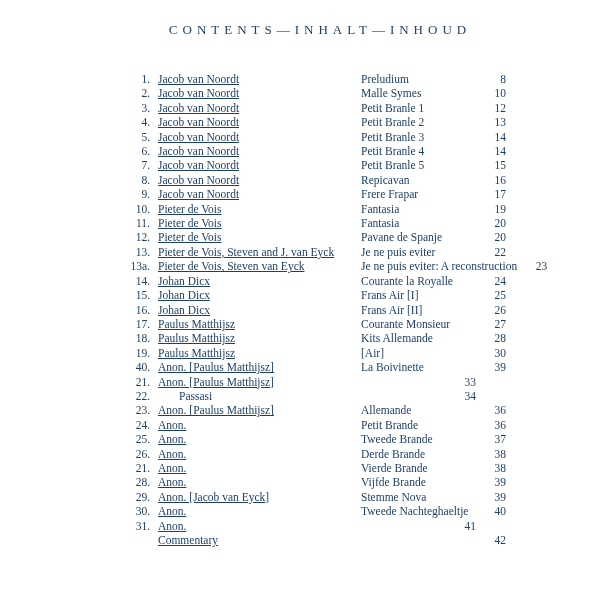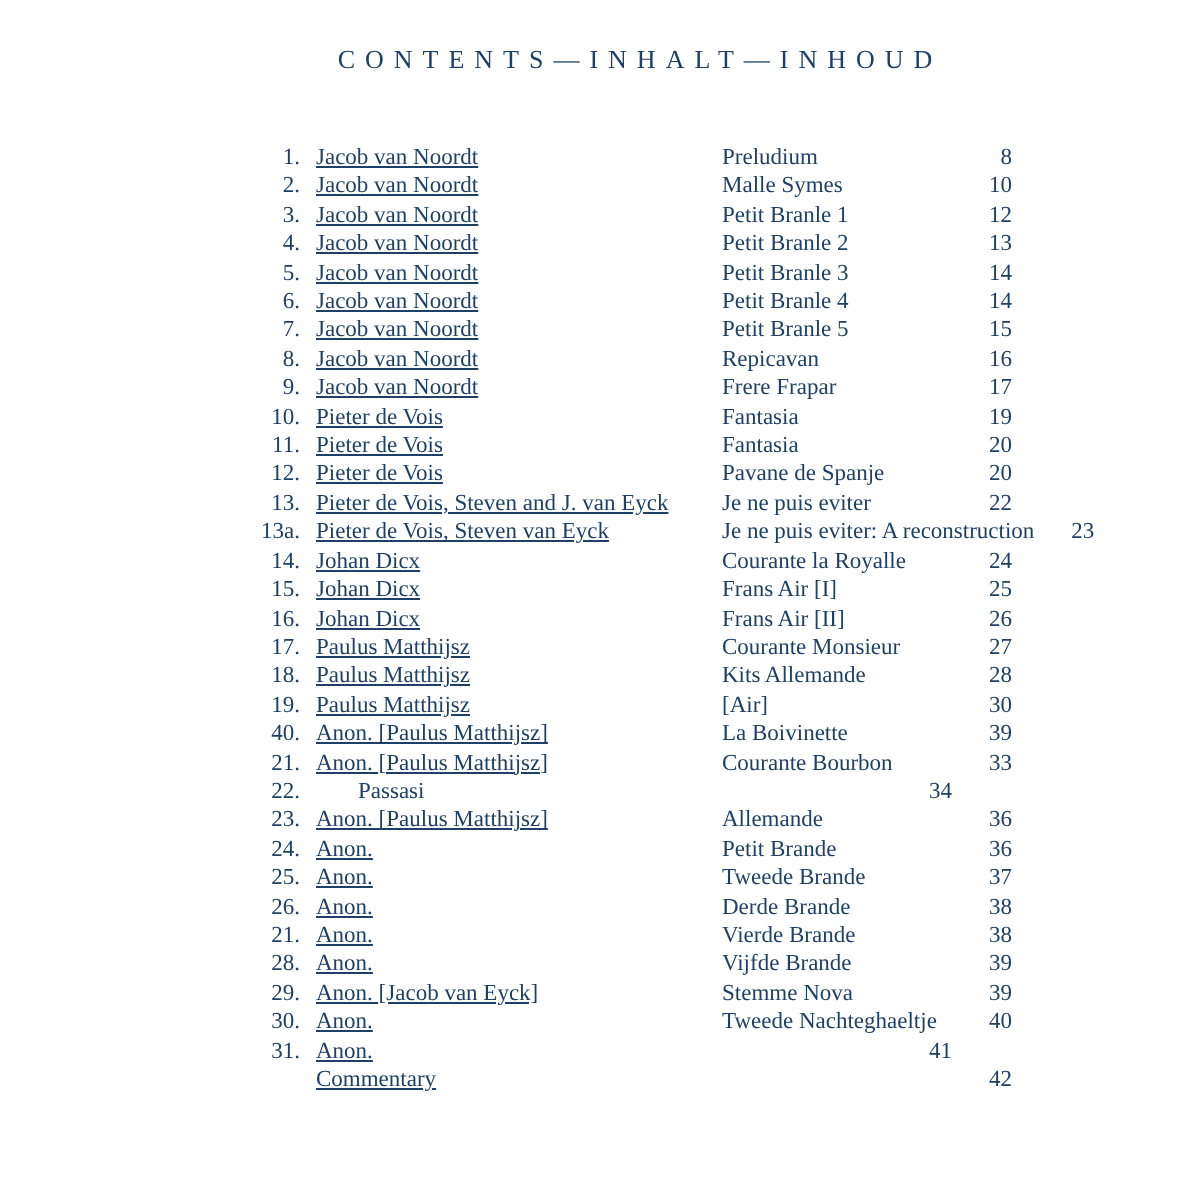--- a/index.html
+++ b/index.html
@@ -231,21 +231,20 @@
     <span></span>
     <span class="toc-composer">Anon. [Paulus Matthijsz]</span>
     <span class="toc-title">La Boivinette</span>
     <span class="toc-page">39</span>
   </div>
 
   <div class="toc-row">
     <span class="toc-num">21.</span>
     <span></span>
     <span class="toc-composer">Anon. [Paulus Matthijsz]</span>
-    <span class="toc-title">Courante Bourbon</span>
     <span class="toc-page">33</span>
   </div>
 
   <div class="toc-row">
     <span class="toc-num">22.</span>
     <span></span>
     <span class="toc-title">Passasi</span>
     <span class="toc-page">34</span>
   </div>
 

